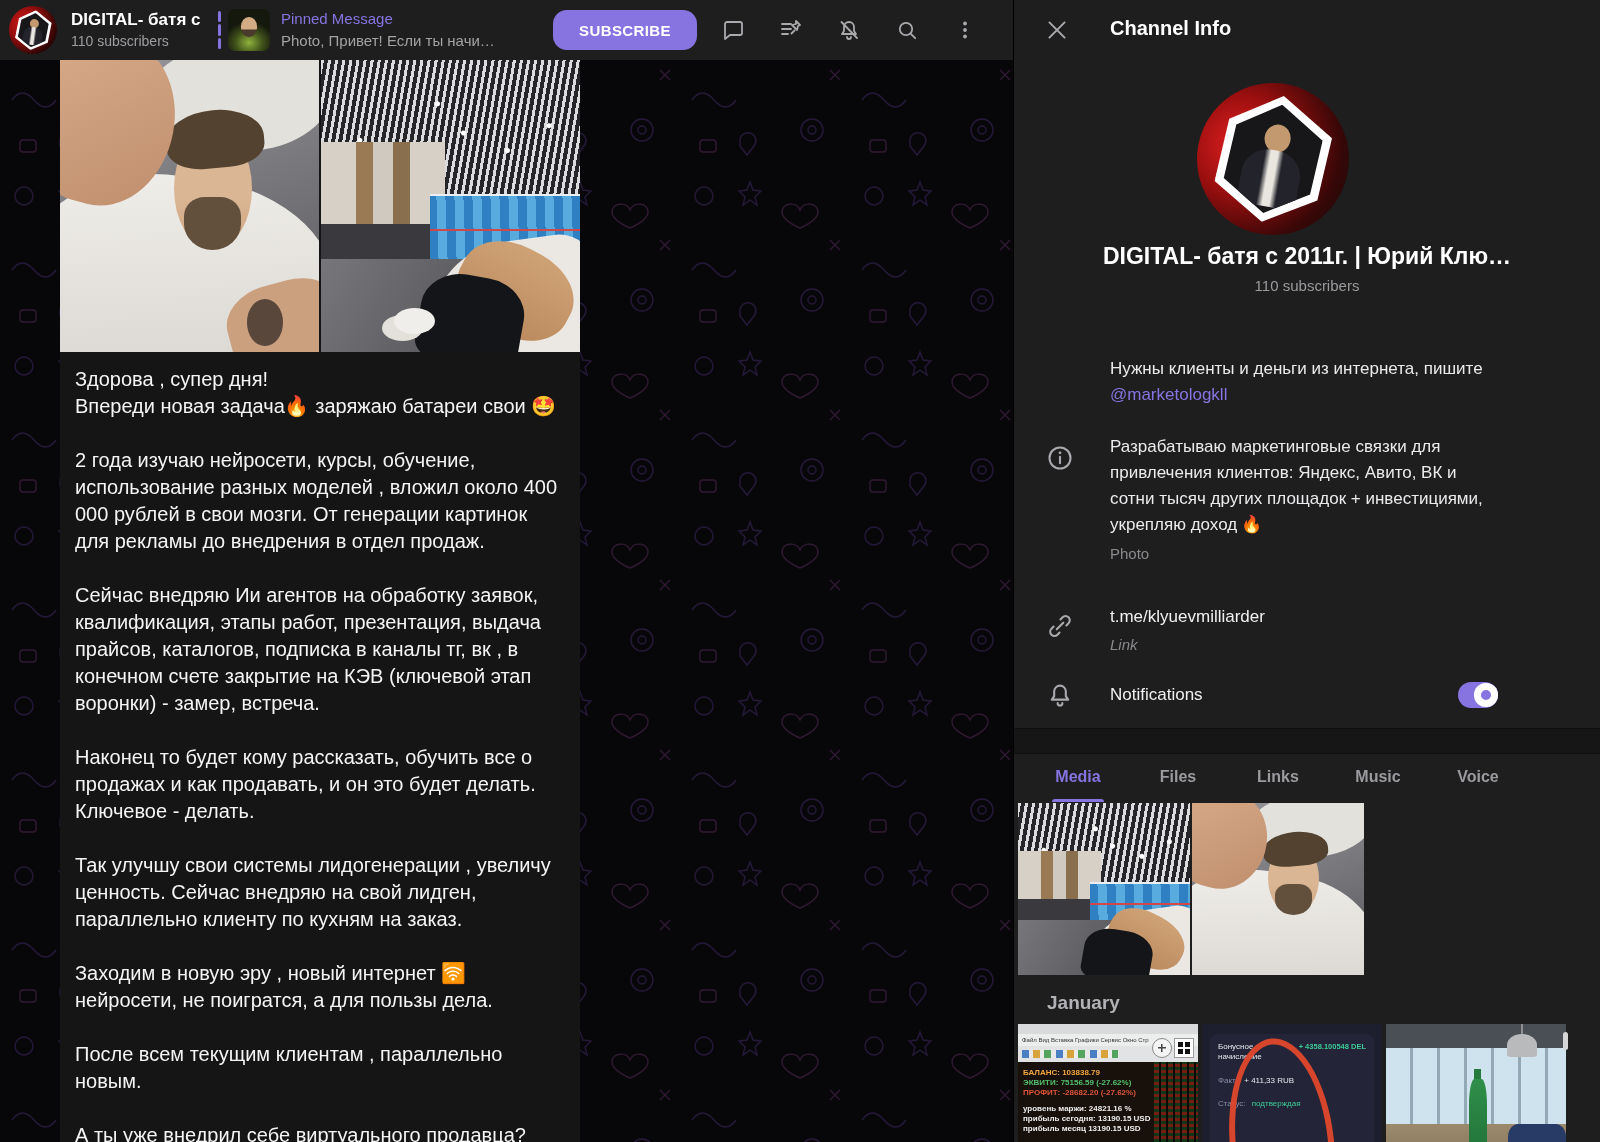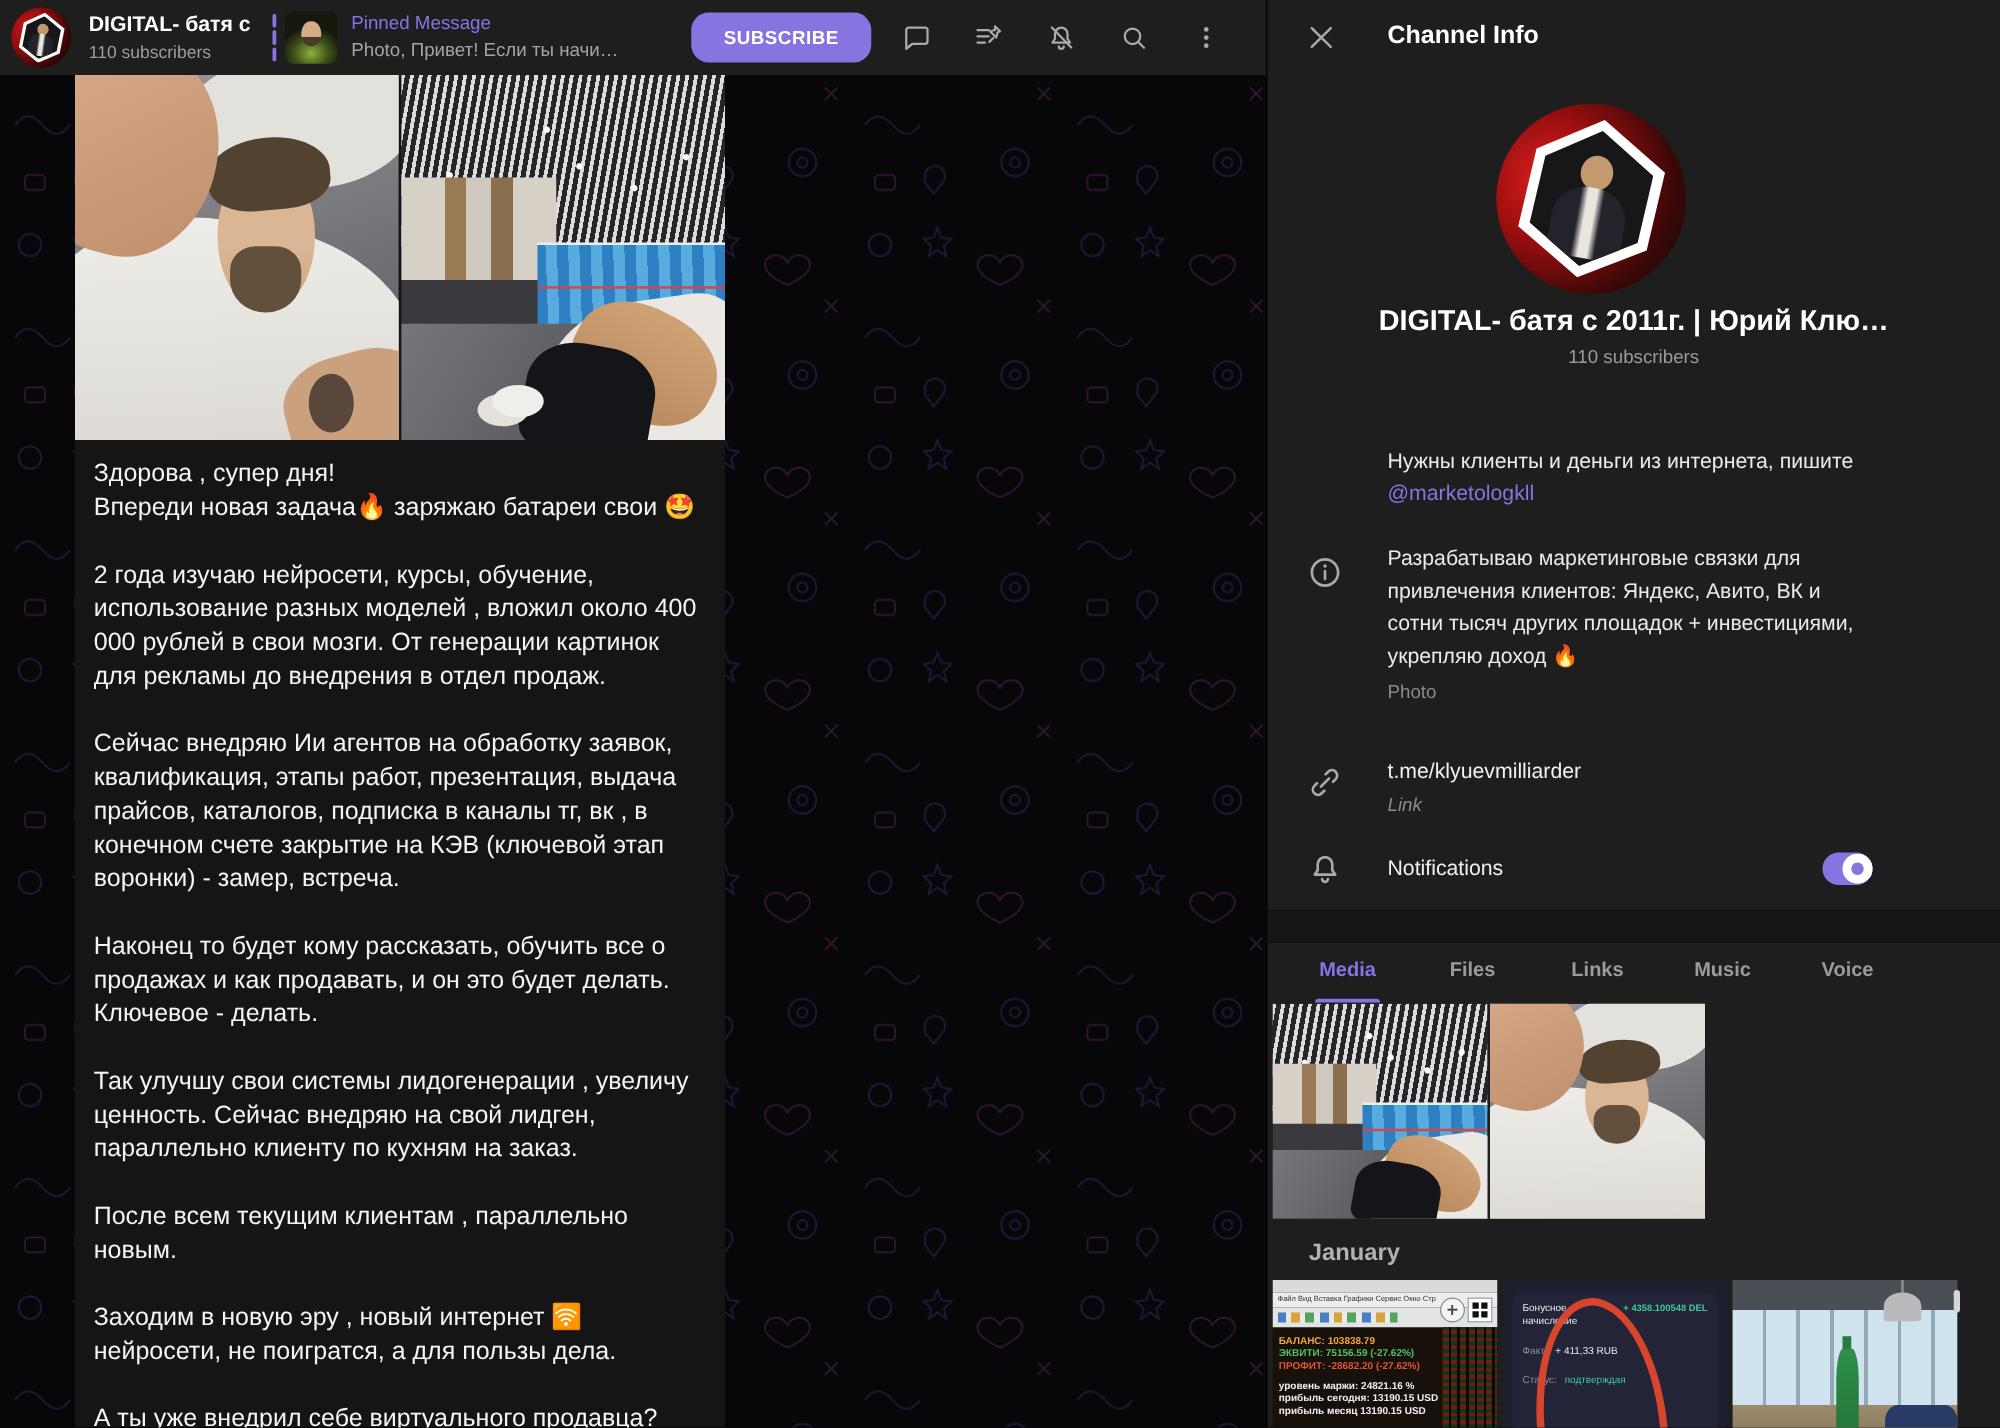--- a/index.html
+++ b/index.html
@@ -276,22 +276,22 @@
         <div class="c-crocs"></div>
       </div>
     </div>
     <div class="msg-text">
       <p class="pre">Здорова , супер дня!
 Впереди новая задача🔥 заряжаю батареи свои 🤩</p>
       <p>2 года изучаю нейросети, курсы, обучение, использование разных моделей , вложил около 400 000 рублей в свои мозги. От генерации картинок для рекламы до внедрения в отдел продаж.</p>
       <p>Сейчас внедряю Ии агентов на обработку заявок, квалификация, этапы работ, презентация, выдача прайсов, каталогов, подписка в каналы тг, вк , в конечном счете закрытие на КЭВ (ключевой этап воронки) - замер, встреча.</p>
       <p>Наконец то будет кому рассказать, обучить все о продажах и как продавать, и он это будет делать. Ключевое - делать.</p>
       <p>Так улучшу свои системы лидогенерации , увеличу ценность. Сейчас внедряю на свой лидген, параллельно клиенту по кухням на заказ.</p>
+      <p>Заходим в новую эру , новый интернет 🛜 нейросети, не поигратся, а для пользы дела.</p>
       <p>После всем текущим клиентам , параллельно новым.</p>
-      <p>Заходим в новую эру , новый интернет 🛜 нейросети, не поигратся, а для пользы дела.</p>
       <p>А ты уже внедрил себе виртуального продавца?</p>
     </div>
   </div>
 </div>
 
 <aside class="panel">
 
   <svg class="p-close" viewBox="0 0 24 24">
     <path class="icon-stroke" d="M5 5 L19 19 M19 5 L5 19"></path>
   </svg>

